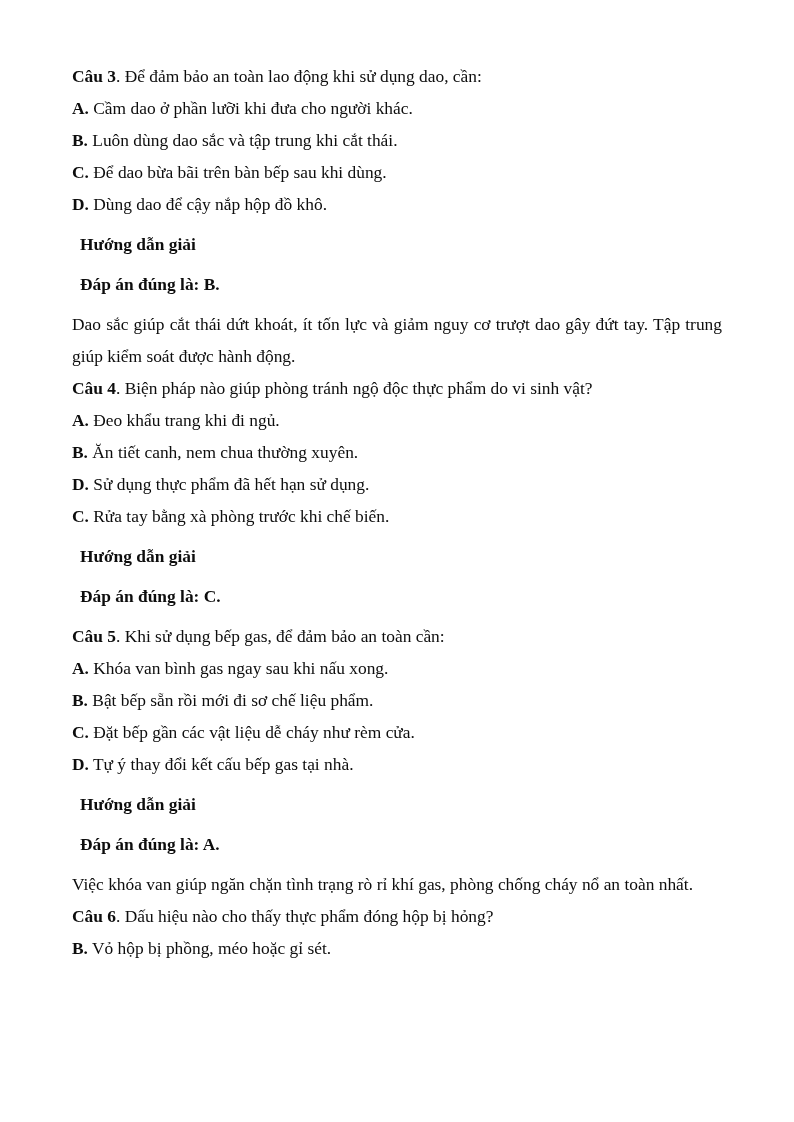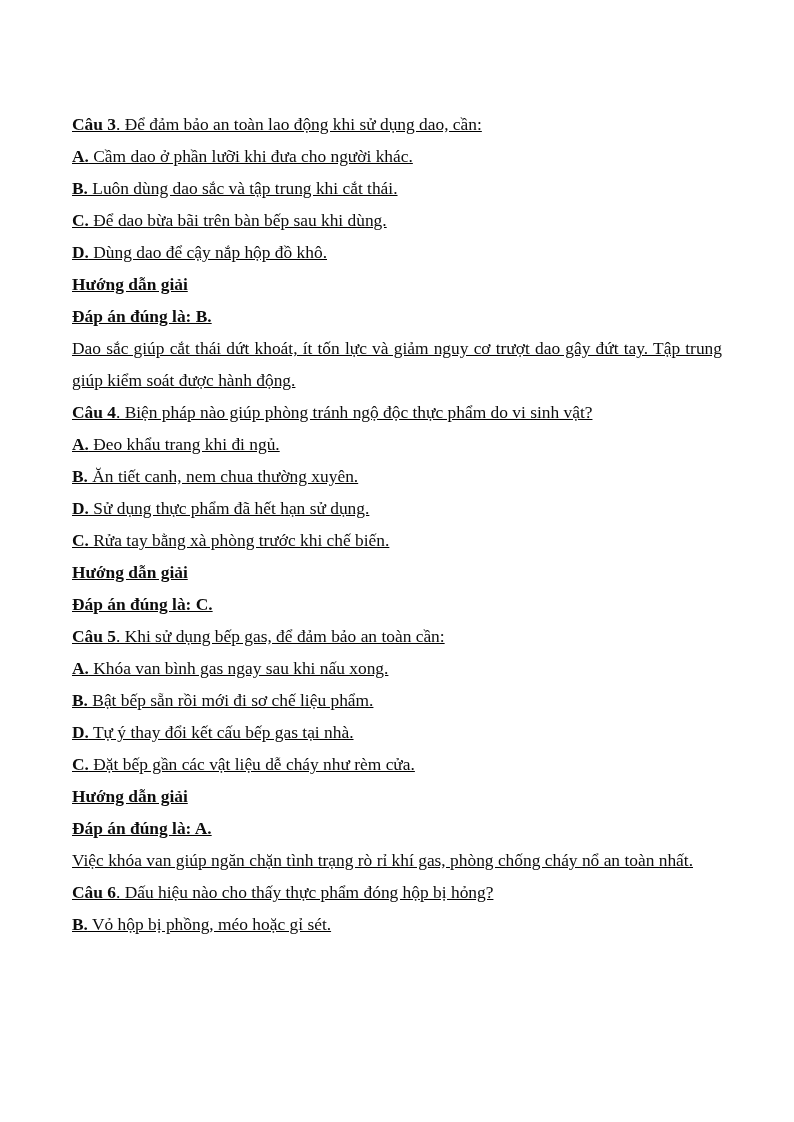--- a/index.html
+++ b/index.html
@@ -13,22 +13,21 @@
     font-family: "Liberation Serif", "DejaVu Serif", serif;
     color: #000000;
     overflow: hidden;
   }
   .page {
     position: relative;
     width: 794px;
     height: 1122px;
     background: #ffffff;
     box-sizing: border-box;
-    padding: 108px 72px 0 72px;
-    text-decoration: underline;
+    padding: 60px 72px 0 72px;
   }
   .doc-body {
     width: 650px;
   }
   .para {
     margin: 0;
     font-size: 17.4px;
     line-height: 32px;
     text-align: justify;
     text-justify: inter-word;
@@ -38,21 +37,21 @@
     text-align-last: left;
   }
   .q-lead {
     font-weight: bold;
   }
   .opt-letter {
     font-weight: bold;
   }
   .heading {
     font-weight: bold;
-    margin: 0;
+    margin: 8px;
     font-size: 17.4px;
     line-height: 32px;
     color: #0d0d0d;
   }
 </style>
 </head>
 <body>
 
 <div class="page">
   <div class="doc-body" id="doc-body">
@@ -67,21 +66,21 @@
       <p class="para justify-all"><span class="q-lead">Câu 4</span><span>. Biện pháp nào giúp phòng tránh ngộ độc thực phẩm do vi sinh vật?</span></p>
       <p class="para justify-all"><span class="opt-letter">A.</span><span> Đeo khẩu trang khi đi ngủ.</span></p>
       <p class="para justify-all"><span class="opt-letter">B.</span><span> Ăn tiết canh, nem chua thường xuyên.</span></p>
       <p class="para justify-all"><span class="opt-letter">D.</span><span> Sử dụng thực phẩm đã hết hạn sử dụng.</span></p>
       <p class="para justify-all"><span class="opt-letter">C.</span><span> Rửa tay bằng xà phòng trước khi chế biến.</span></p>
       <p class="heading">Hướng dẫn giải</p>
       <p class="heading">Đáp án đúng là: C.</p>
       <p class="para justify-all"><span class="q-lead">Câu 5</span><span>. Khi sử dụng bếp gas, để đảm bảo an toàn cần:</span></p>
       <p class="para justify-all"><span class="opt-letter">A.</span><span> Khóa van bình gas ngay sau khi nấu xong.</span></p>
       <p class="para justify-all"><span class="opt-letter">B.</span><span> Bật bếp sẵn rồi mới đi sơ chế liệu phẩm.</span></p>
+      <p class="para justify-all"><span class="opt-letter">C.</span><span> Đặt bếp gần các vật liệu dễ cháy như rèm cửa.</span></p>
       <p class="para justify-all"><span class="opt-letter">D.</span><span> Tự ý thay đổi kết cấu bếp gas tại nhà.</span></p>
-      <p class="para justify-all"><span class="opt-letter">C.</span><span> Đặt bếp gần các vật liệu dễ cháy như rèm cửa.</span></p>
       <p class="heading">Hướng dẫn giải</p>
       <p class="heading">Đáp án đúng là: A.</p>
       <p class="para justify-all">Việc khóa van giúp ngăn chặn tình trạng rò rỉ khí gas, phòng chống cháy nổ an toàn nhất.</p>
       <p class="para justify-all"><span class="q-lead">Câu 6</span><span>. Dấu hiệu nào cho thấy thực phẩm đóng hộp bị hỏng?</span></p>
       <p class="para justify-all"><span class="opt-letter">B.</span><span> Vỏ hộp bị phồng, méo hoặc gỉ sét.</span></p>
     </div>
 </div>
 
 </body></html>

